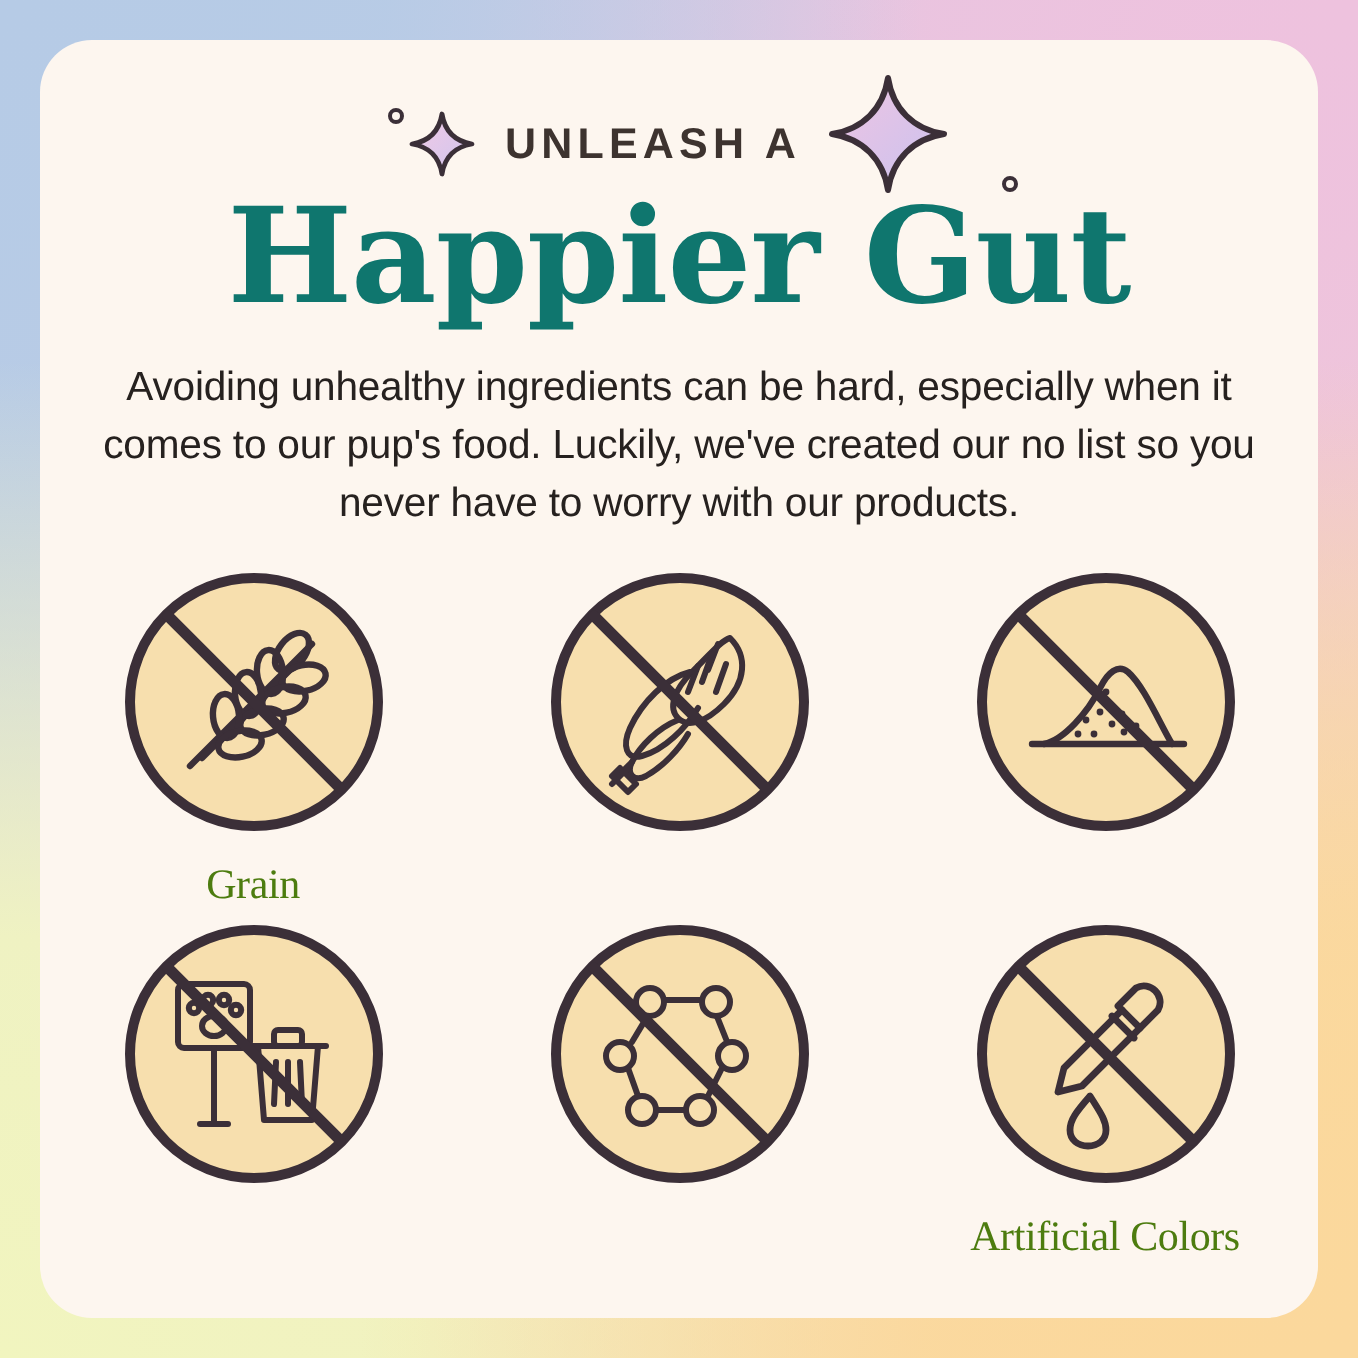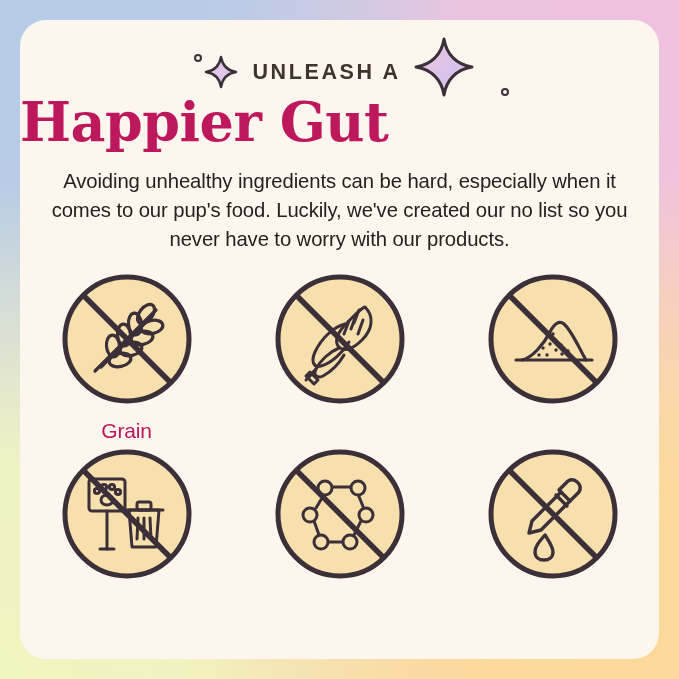--- a/index.html
+++ b/index.html
@@ -36,43 +36,43 @@
   }
   .sparkle { display:block; }
   .dot-o {
     position:absolute; border:2px solid #3b2f38; border-radius:50%;
     width:8px; height:8px;
   }
   #dot-left  { left:174px; top:6px; }
   #dot-right { left:481px; top:40px; }
 
   .title {
-    text-align:left; font-family:"DejaVu Serif", serif;
-    font-weight:700; font-size:54px; color:#be185d;
+    text-align:center; font-family:"DejaVu Serif", serif;
+    font-weight:700; font-size:66px; color:#0f766e;
     letter-spacing:-0.5px; line-height:1.06; margin-top:-2px;
   }
 
   .body-copy {
     margin:16px auto 0; width:598px; text-align:center;
     font-size:20.3px; line-height:1.42; color:#26211f;
     letter-spacing:-0.1px;
   }
 
   
   #grid {
     margin-top:18px;
     display:grid; grid-template-columns:repeat(3,1fr);
     row-gap:4px;
   }
   .cell { display:flex; flex-direction:column; align-items:center; }
   .icon-wrap { width:134px; height:134px; }
   .cell-label {
     margin-top:12px; text-align:center;
-    font-size:21px; color:#be185d; line-height:1.22;
-    letter-spacing:-0.2px; max-width:150px;
+    font-size:21px; color:#4d7c0f; line-height:1.22;
+    letter-spacing:-0.2px; max-width:150px;font-family:Liberation Serif, serif;
   }
 </style>
 </head>
 <body>
 
 <div id="backdrop">
   <div class="grad g-base"></div>
   <div class="grad g-tr"></div>
   <div class="grad g-tl"></div>
   <div class="grad g-bl"></div>
@@ -240,16 +240,17 @@
           <g fill="none" stroke="#3b2f38" stroke-width="3.4" stroke-linecap="round" stroke-linejoin="round">
             <path d="M82 34 C89 30 97 38 93 45 L84 54 L73 43 Z"></path>
             <path d="M75 45 L46 74 L43 86 L55 83 L84 54"></path>
             <line x1="70" y1="48" x2="81" y2="59"></line>
             <path d="M59 88 C52 96 49 100 49 105 C49 110 53 113 58 113
                      C63 113 67 110 67 105 C67 100 64 96 59 88 Z"></path>
           </g>
           <line x1="24" y1="24" x2="110" y2="110" stroke="#3b2f38" stroke-width="5.5" stroke-linecap="round"></line>
         </svg>
       </div>
+      <div class="cell-label">Artificial Colors</div>
     </div>
 
   </div>
 </div>
 
 </body></html>

